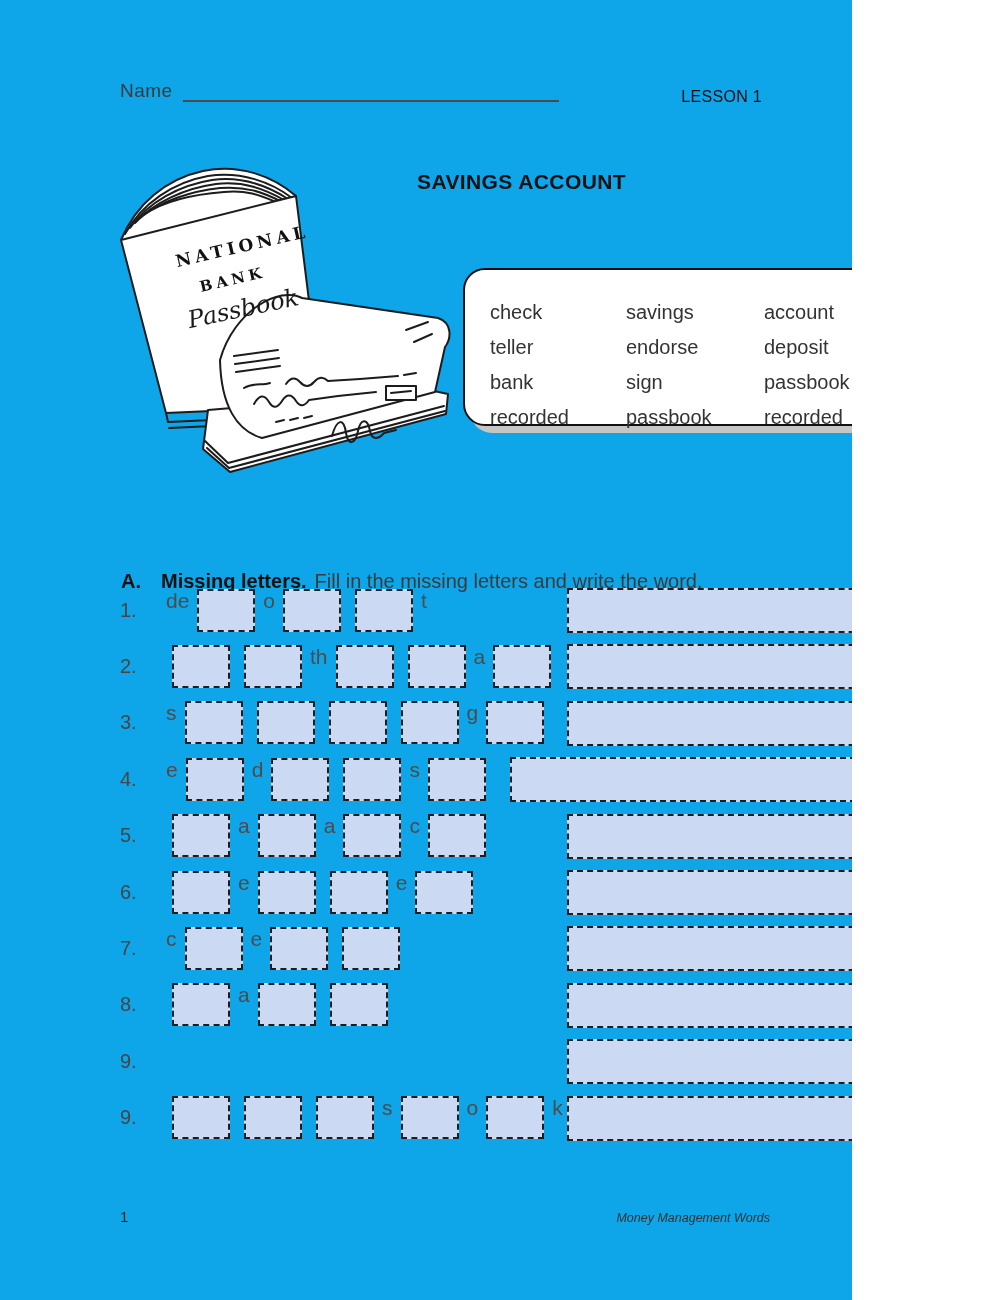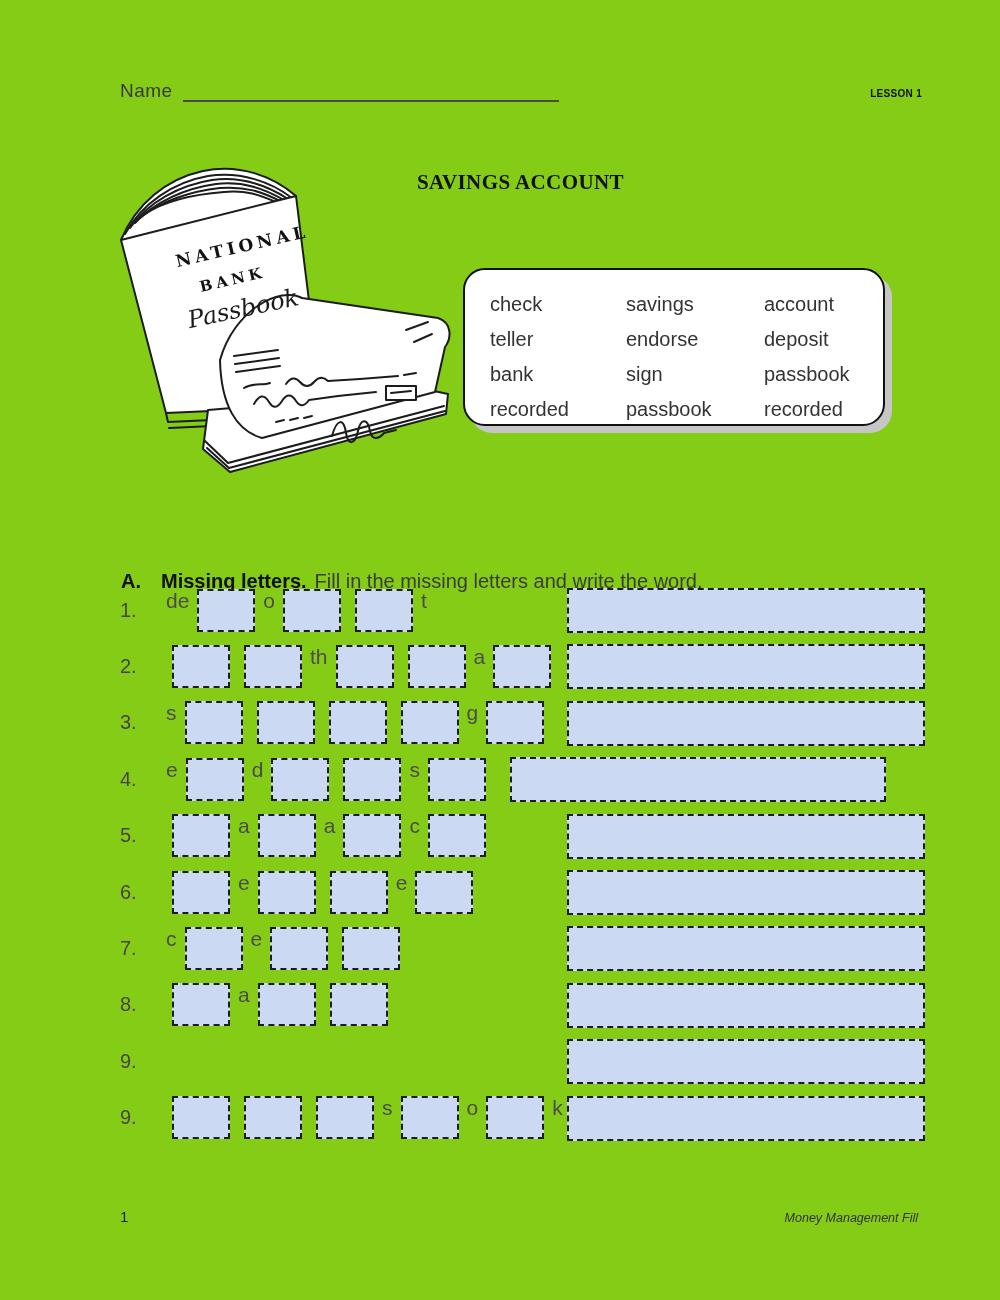--- a/index.html
+++ b/index.html
@@ -1,42 +1,42 @@
 <!DOCTYPE html>
 <html><head>
 <meta charset="utf-8">
 <style>
   html,body{margin:0;padding:0;}
   .page{
     position:relative;
-    width:1000px;height:1300px;
-    background:#84cc16;
+    width:852px;height:1300px;
+    background:#0ea5e9;
     font-family:"Liberation Sans",sans-serif;
     color:#2e2e2e;
     overflow:hidden;
   }
   
   .name-row{position:absolute;left:120px;top:76px;display:flex;align-items:flex-end;}
   .name-label{font-size:19px;color:#3a3a3a;letter-spacing:.5px;}
   .name-line{width:376px;border-bottom:2px solid #4a4a4a;height:24px;margin-left:10px;}
-  .lesson{position:absolute;top:88px;right:78px;font-size:10px;font-weight:bold;color:#111;letter-spacing:.3px;}
-  
-  .title{position:absolute;left:417px;top:170px;font-size:21px;font-weight:bold;color:#111;letter-spacing:.4px;font-family:Liberation Serif, serif;}
+  .lesson{position:absolute;top:88px;right:90px;font-size:16px;font-weight:normal;color:#111;letter-spacing:.3px;}
+  
+  .title{position:absolute;left:417px;top:170px;font-size:21px;font-weight:bold;color:#111;letter-spacing:.4px;}
   
   .illus{position:absolute;left:108px;top:148px;}
   
   .wordbox{
     position:absolute;left:463px;top:268px;width:422px;height:158px;
     border:2.5px solid #111;border-radius:22px;background:#fff;
     box-shadow:7px 7px 0 #c6c6c4;
     box-sizing:border-box;
   }
   .wordgrid{
     display:grid;grid-template-columns:136px 138px auto;
-    padding:17px 0 0 25px;font-size:20px;line-height:35px;color:#333;
+    padding:25px 0 0 25px;font-size:20px;line-height:35px;color:#333;
   }
   
   .section-heading{position:absolute;left:121px;top:538px;font-size:20px;color:#3b3b3b;margin-top:32px;}
   .section-heading .lbl{font-weight:bold;color:#111;margin-right:20px;}
   .section-heading .hd{font-weight:bold;color:#111;margin-right:8px;}
   
   .items{position:absolute;left:120px;top:582px;width:806px;}
   .item-row{position:relative;height:56.4px;display:flex;align-items:center;}
   .item-number{width:45px;font-size:20px;color:#454545;flex:0 0 45px;}
   .segments{display:flex;align-items:flex-start;}
@@ -248,16 +248,16 @@
           <span class="given-letter">o</span>
           <div class="letter-box" style="background: rgb(203, 218, 242); border-color: rgb(29, 29, 29);"></div>
           <span class="given-letter">k</span>
         </div>
         <div class="answer-box" style="background: rgb(203, 218, 242); border-color: rgb(29, 29, 29);"></div>
       </div>
     </div>
 
   <div class="footer">
     <span class="f-center">1</span>
-    <span class="f-right">Money Management Fill</span>
+    <span class="f-right">Money Management Words</span>
   </div>
 
 </div>
 
 </body></html>

